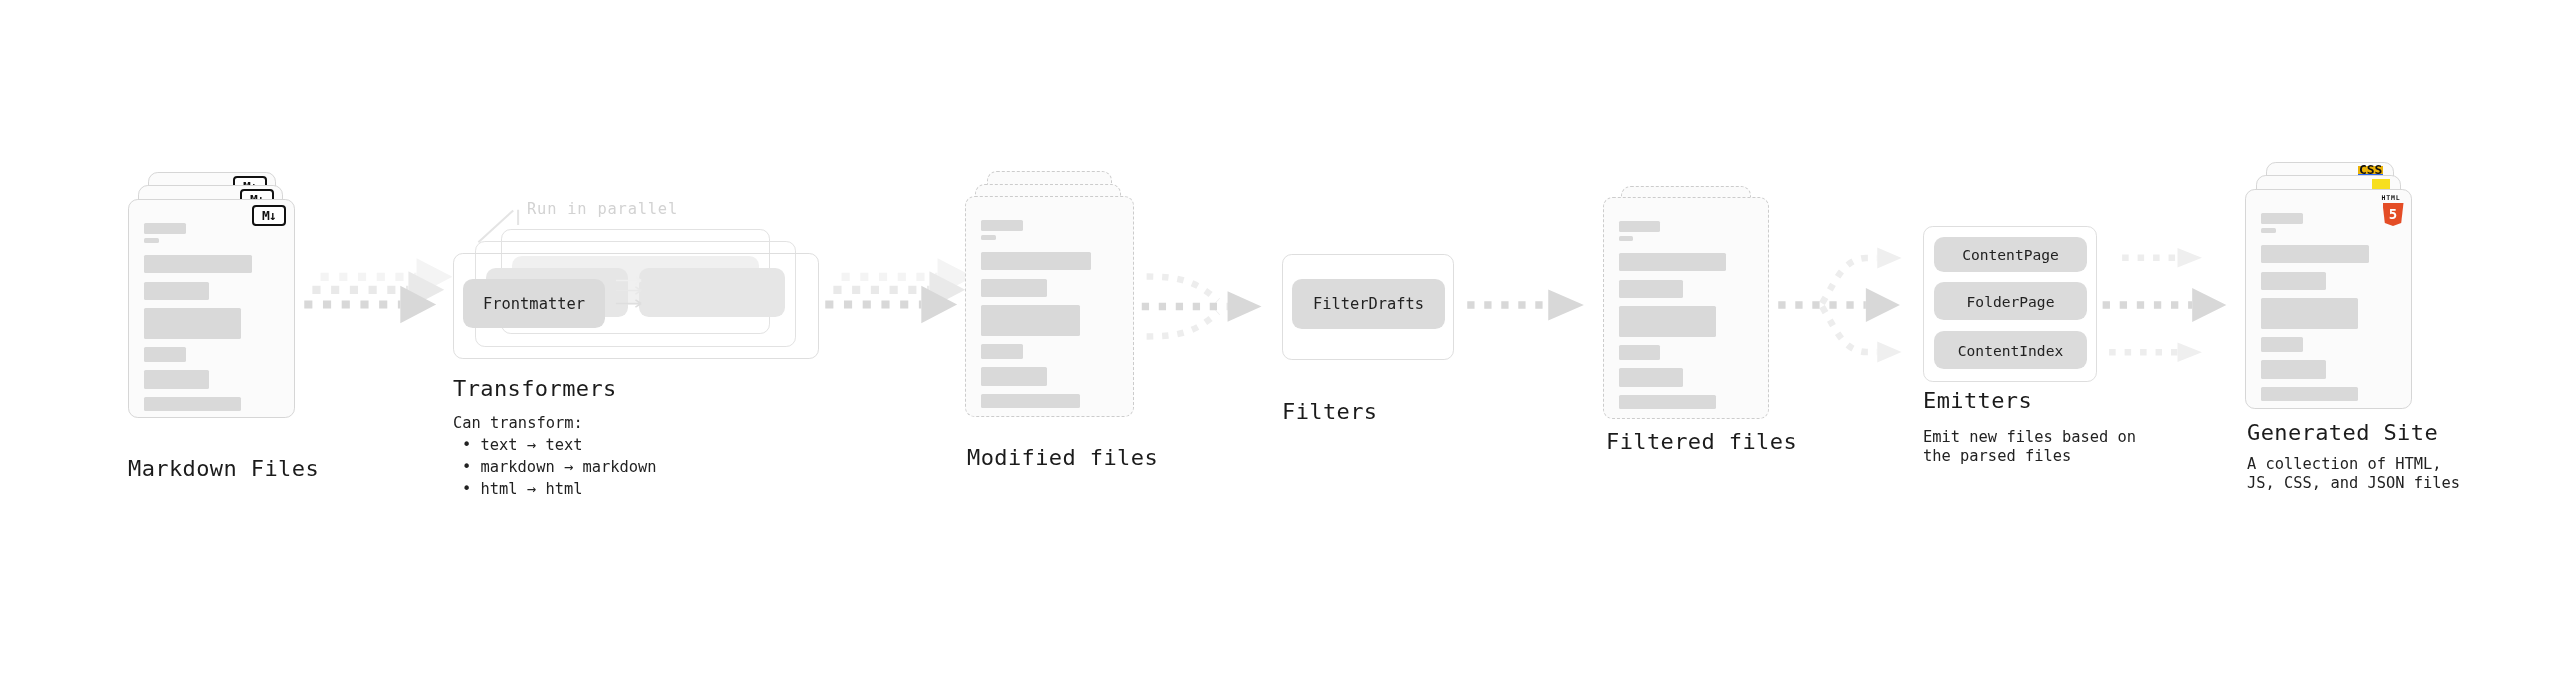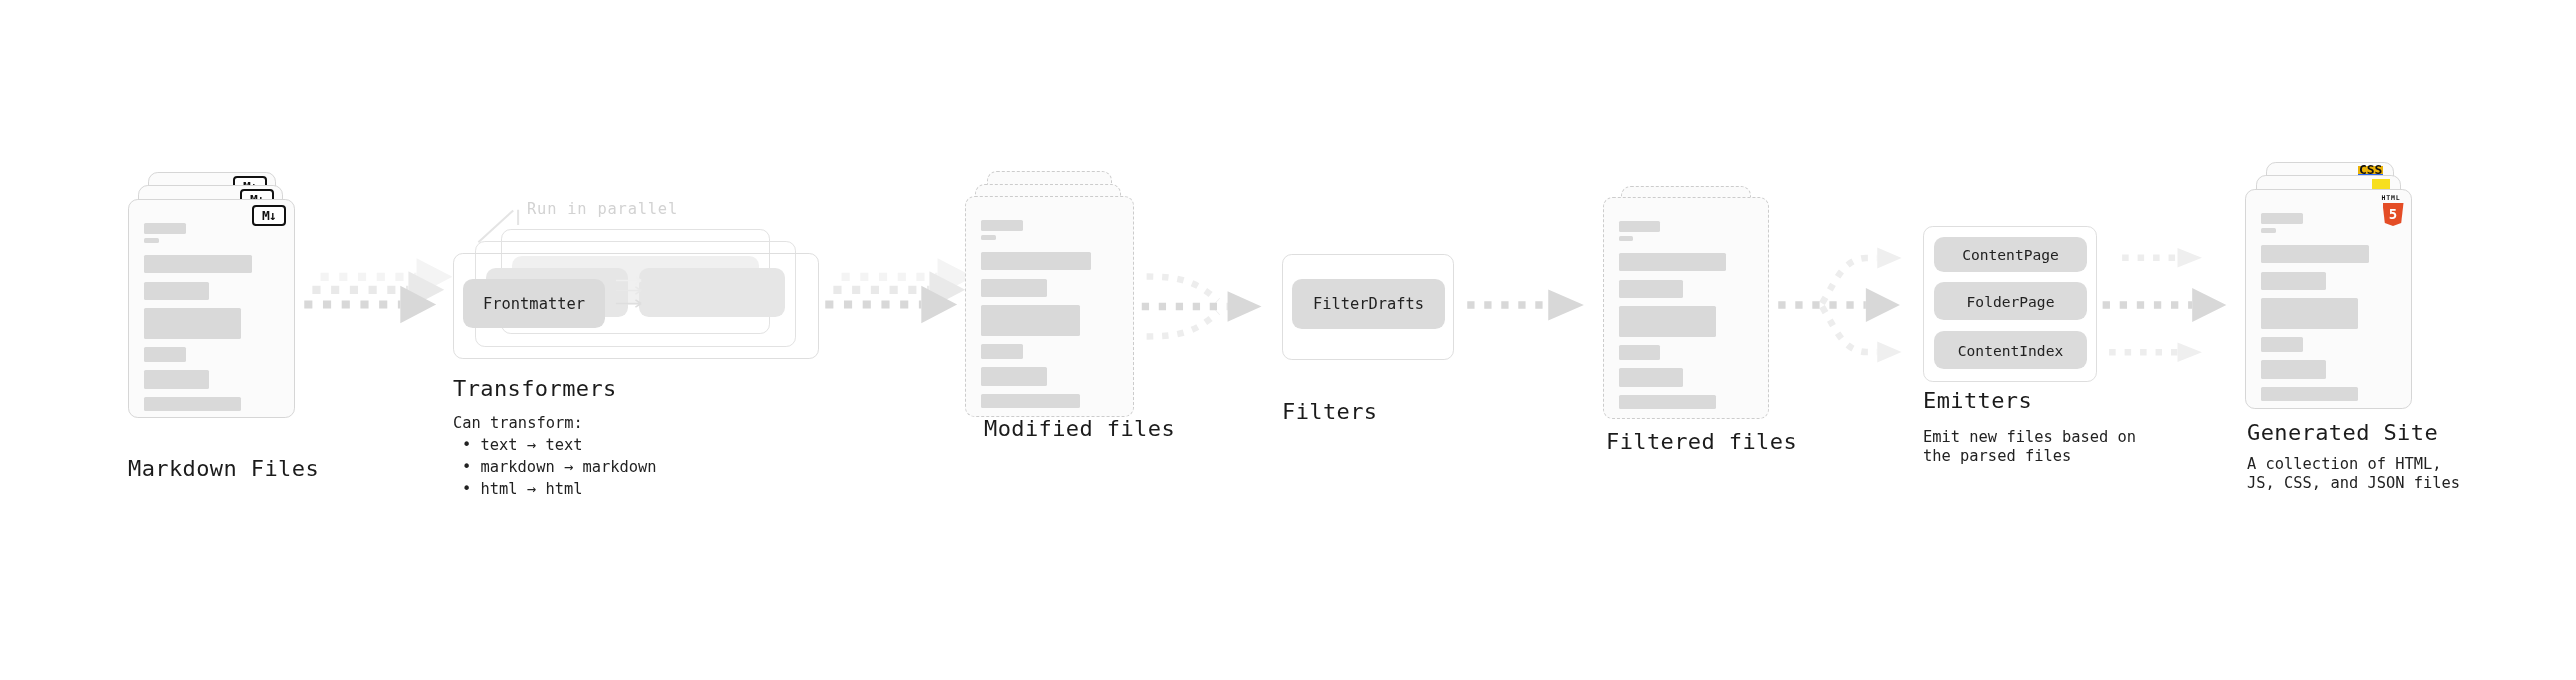--- a/index.html
+++ b/index.html
@@ -169,21 +169,21 @@
         <div class="bar" style="width: 31%; height: 10.6px; margin-bottom: 4.9px;"></div>
         <div class="bar" style="width: 11%; height: 4.9px; margin-bottom: 11.4px;"></div>
         <div class="bar" style="width: 80%; height: 18.7px; margin-bottom: 8.1px;"></div>
         <div class="bar" style="width: 48%; height: 18.7px; margin-bottom: 8.1px;"></div>
         <div class="bar" style="width: 72%; height: 31px; margin-bottom: 8.1px;"></div>
         <div class="bar" style="width: 31%; height: 14.6px; margin-bottom: 8.1px;"></div>
         <div class="bar" style="width: 48%; height: 18.7px; margin-bottom: 8.1px;"></div>
         <div class="bar" style="width: 72%; height: 14px; margin-bottom: 0px;"></div>
       </div>
   </div>
-  <div class="label-title" style="left:967px;top:416px;margin-left:17px;">Modified files</div>
+  <div class="label-title" style="left:967px;top:445px;">Modified files</div>
 
   <svg class="abs" style="left:1138px;top:262px;" width="137" height="89" viewBox="0 0 168 110">
     <path d="M 10,18 C 52,18 72,24 98,48" stroke="#ededed" stroke-width="8" stroke-dasharray="8 11" fill="none"></path>
     <path d="M 10,92 C 52,92 72,86 98,62" stroke="#ededed" stroke-width="8" stroke-dasharray="8 11" fill="none"></path>
     <line x1="4" y1="55" x2="110" y2="55" stroke="#d8d8d8" stroke-width="9" stroke-dasharray="9 12"></line>
     <polygon points="110,36 152,55 110,74" fill="#d8d8d8"></polygon>
   </svg>
 
   <div class="frame" style="left:1282px;top:254px;width:172px;height:106px;border-color:#dedede;"></div>
   <div class="pill" style="left:1292px;top:279px;width:153px;height:50px;font-size:15.4px;">FilterDrafts</div>

